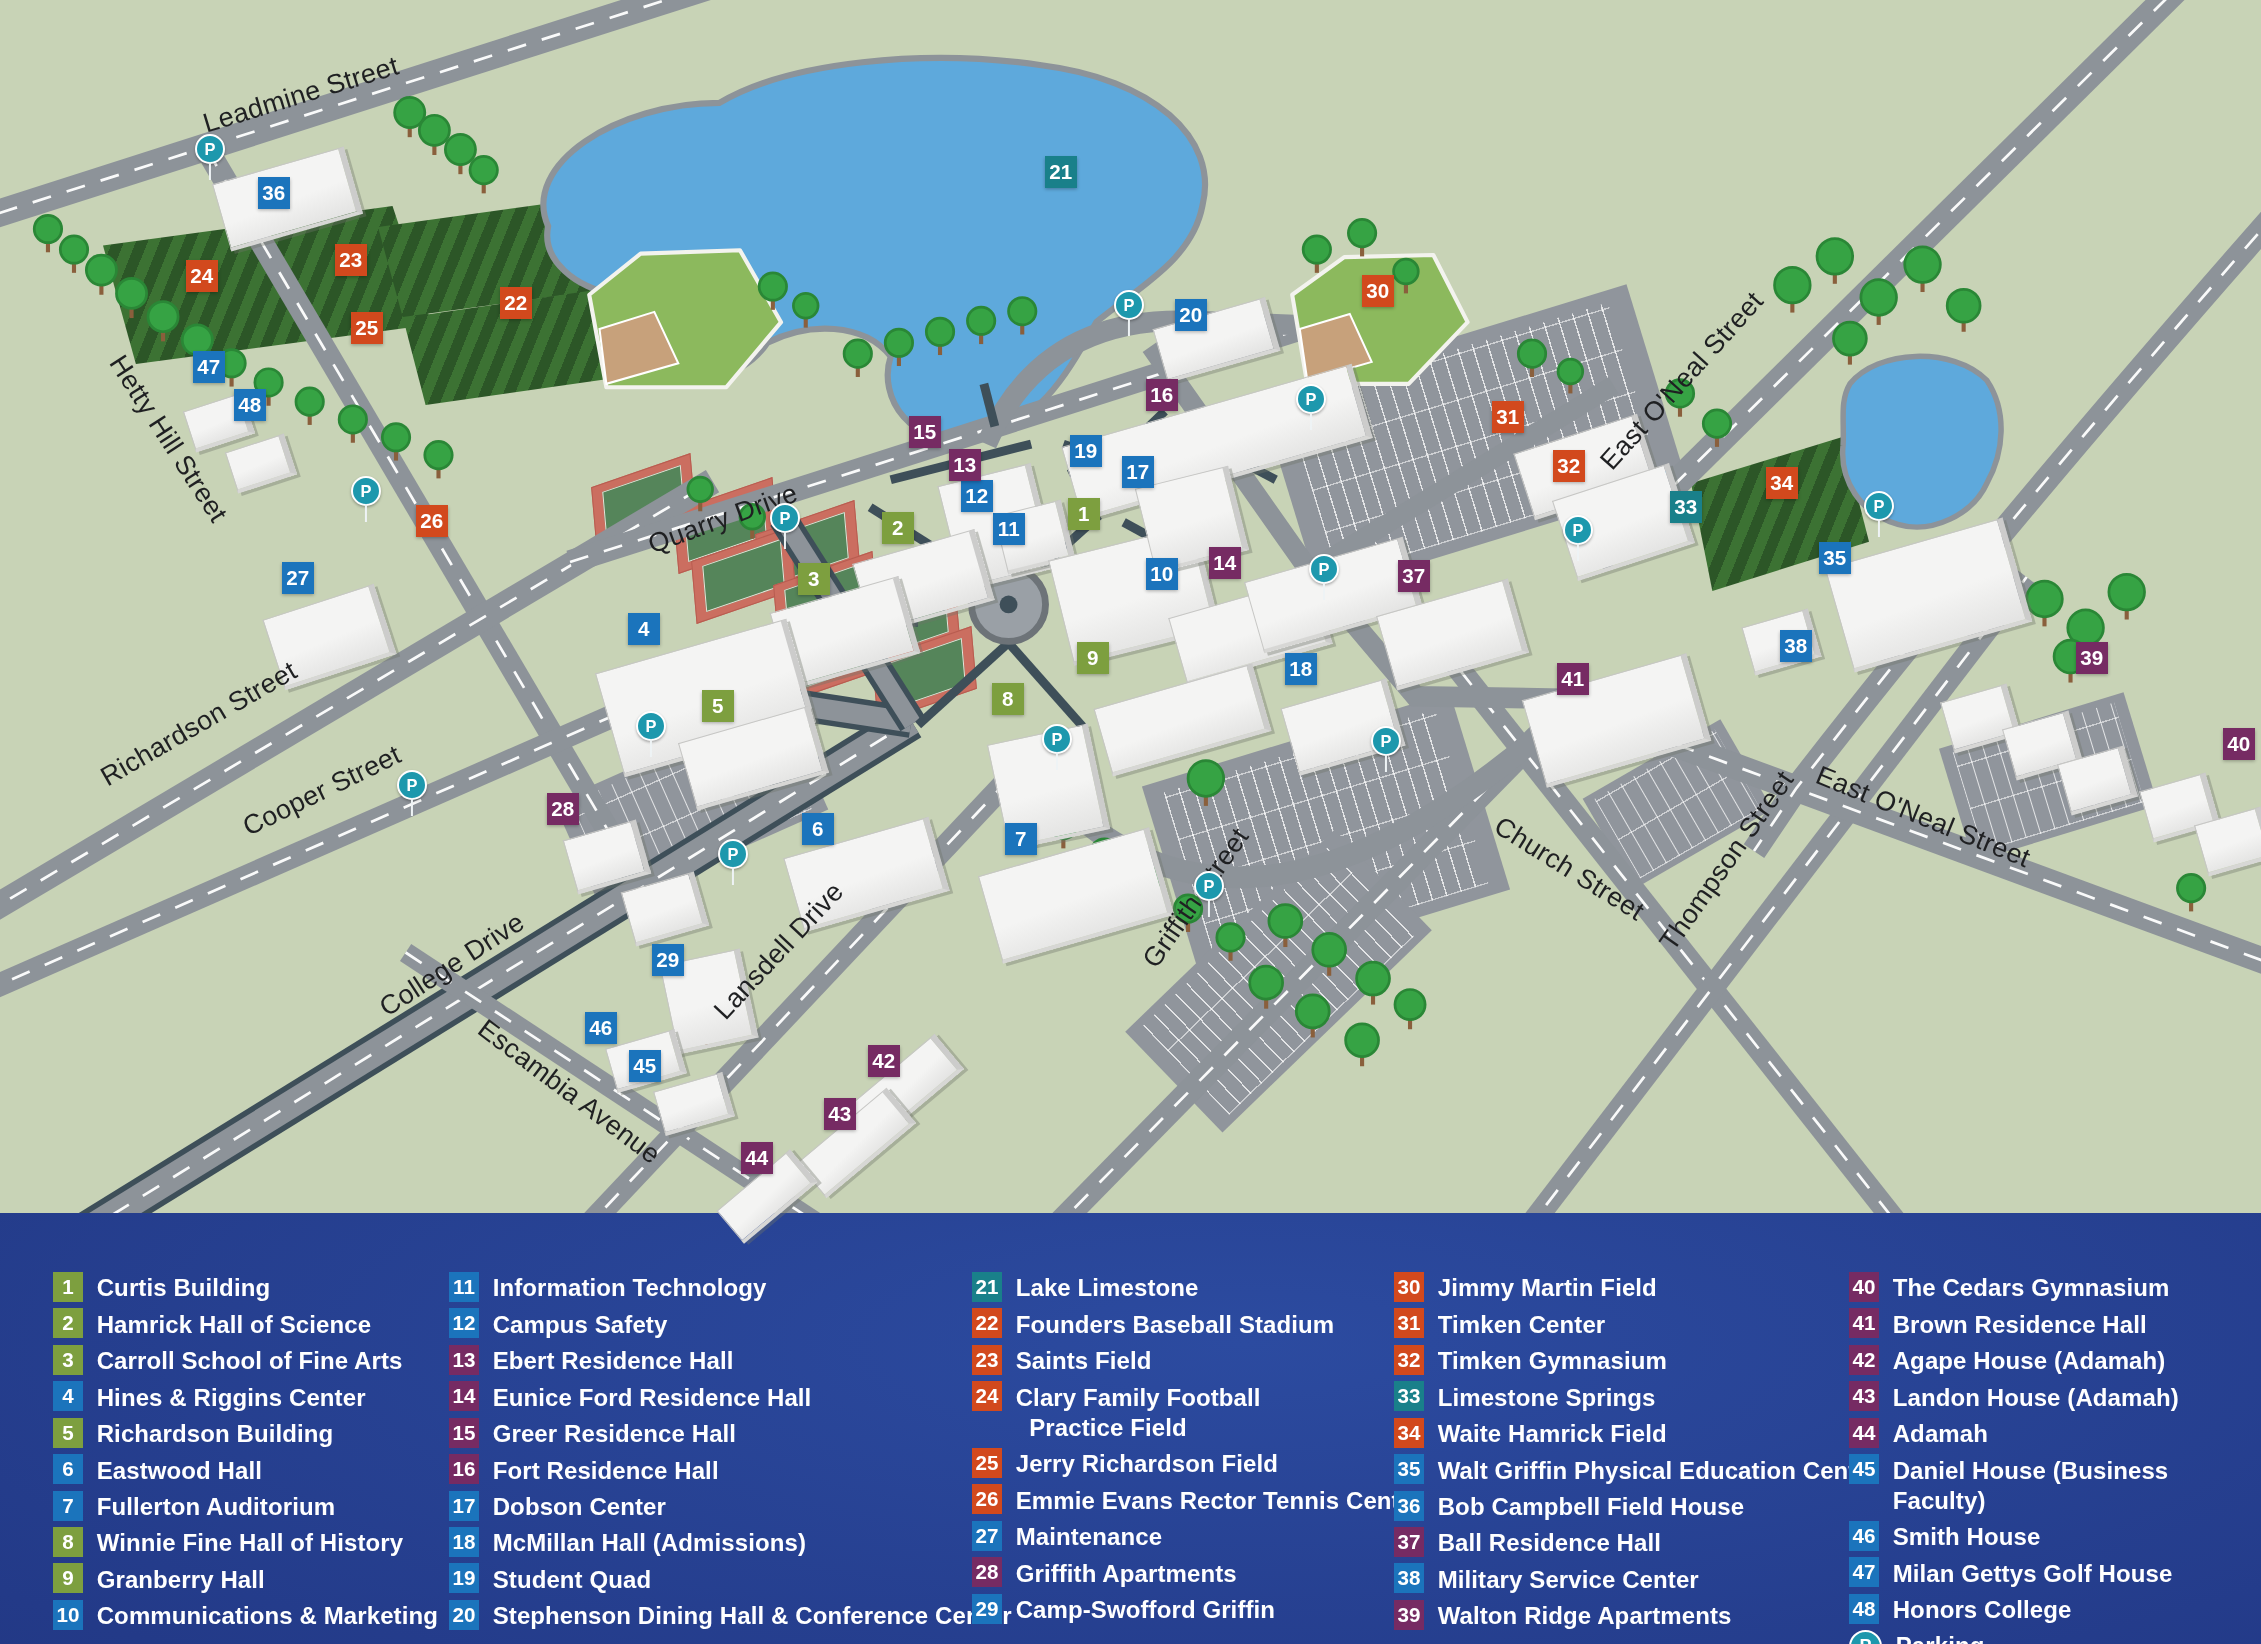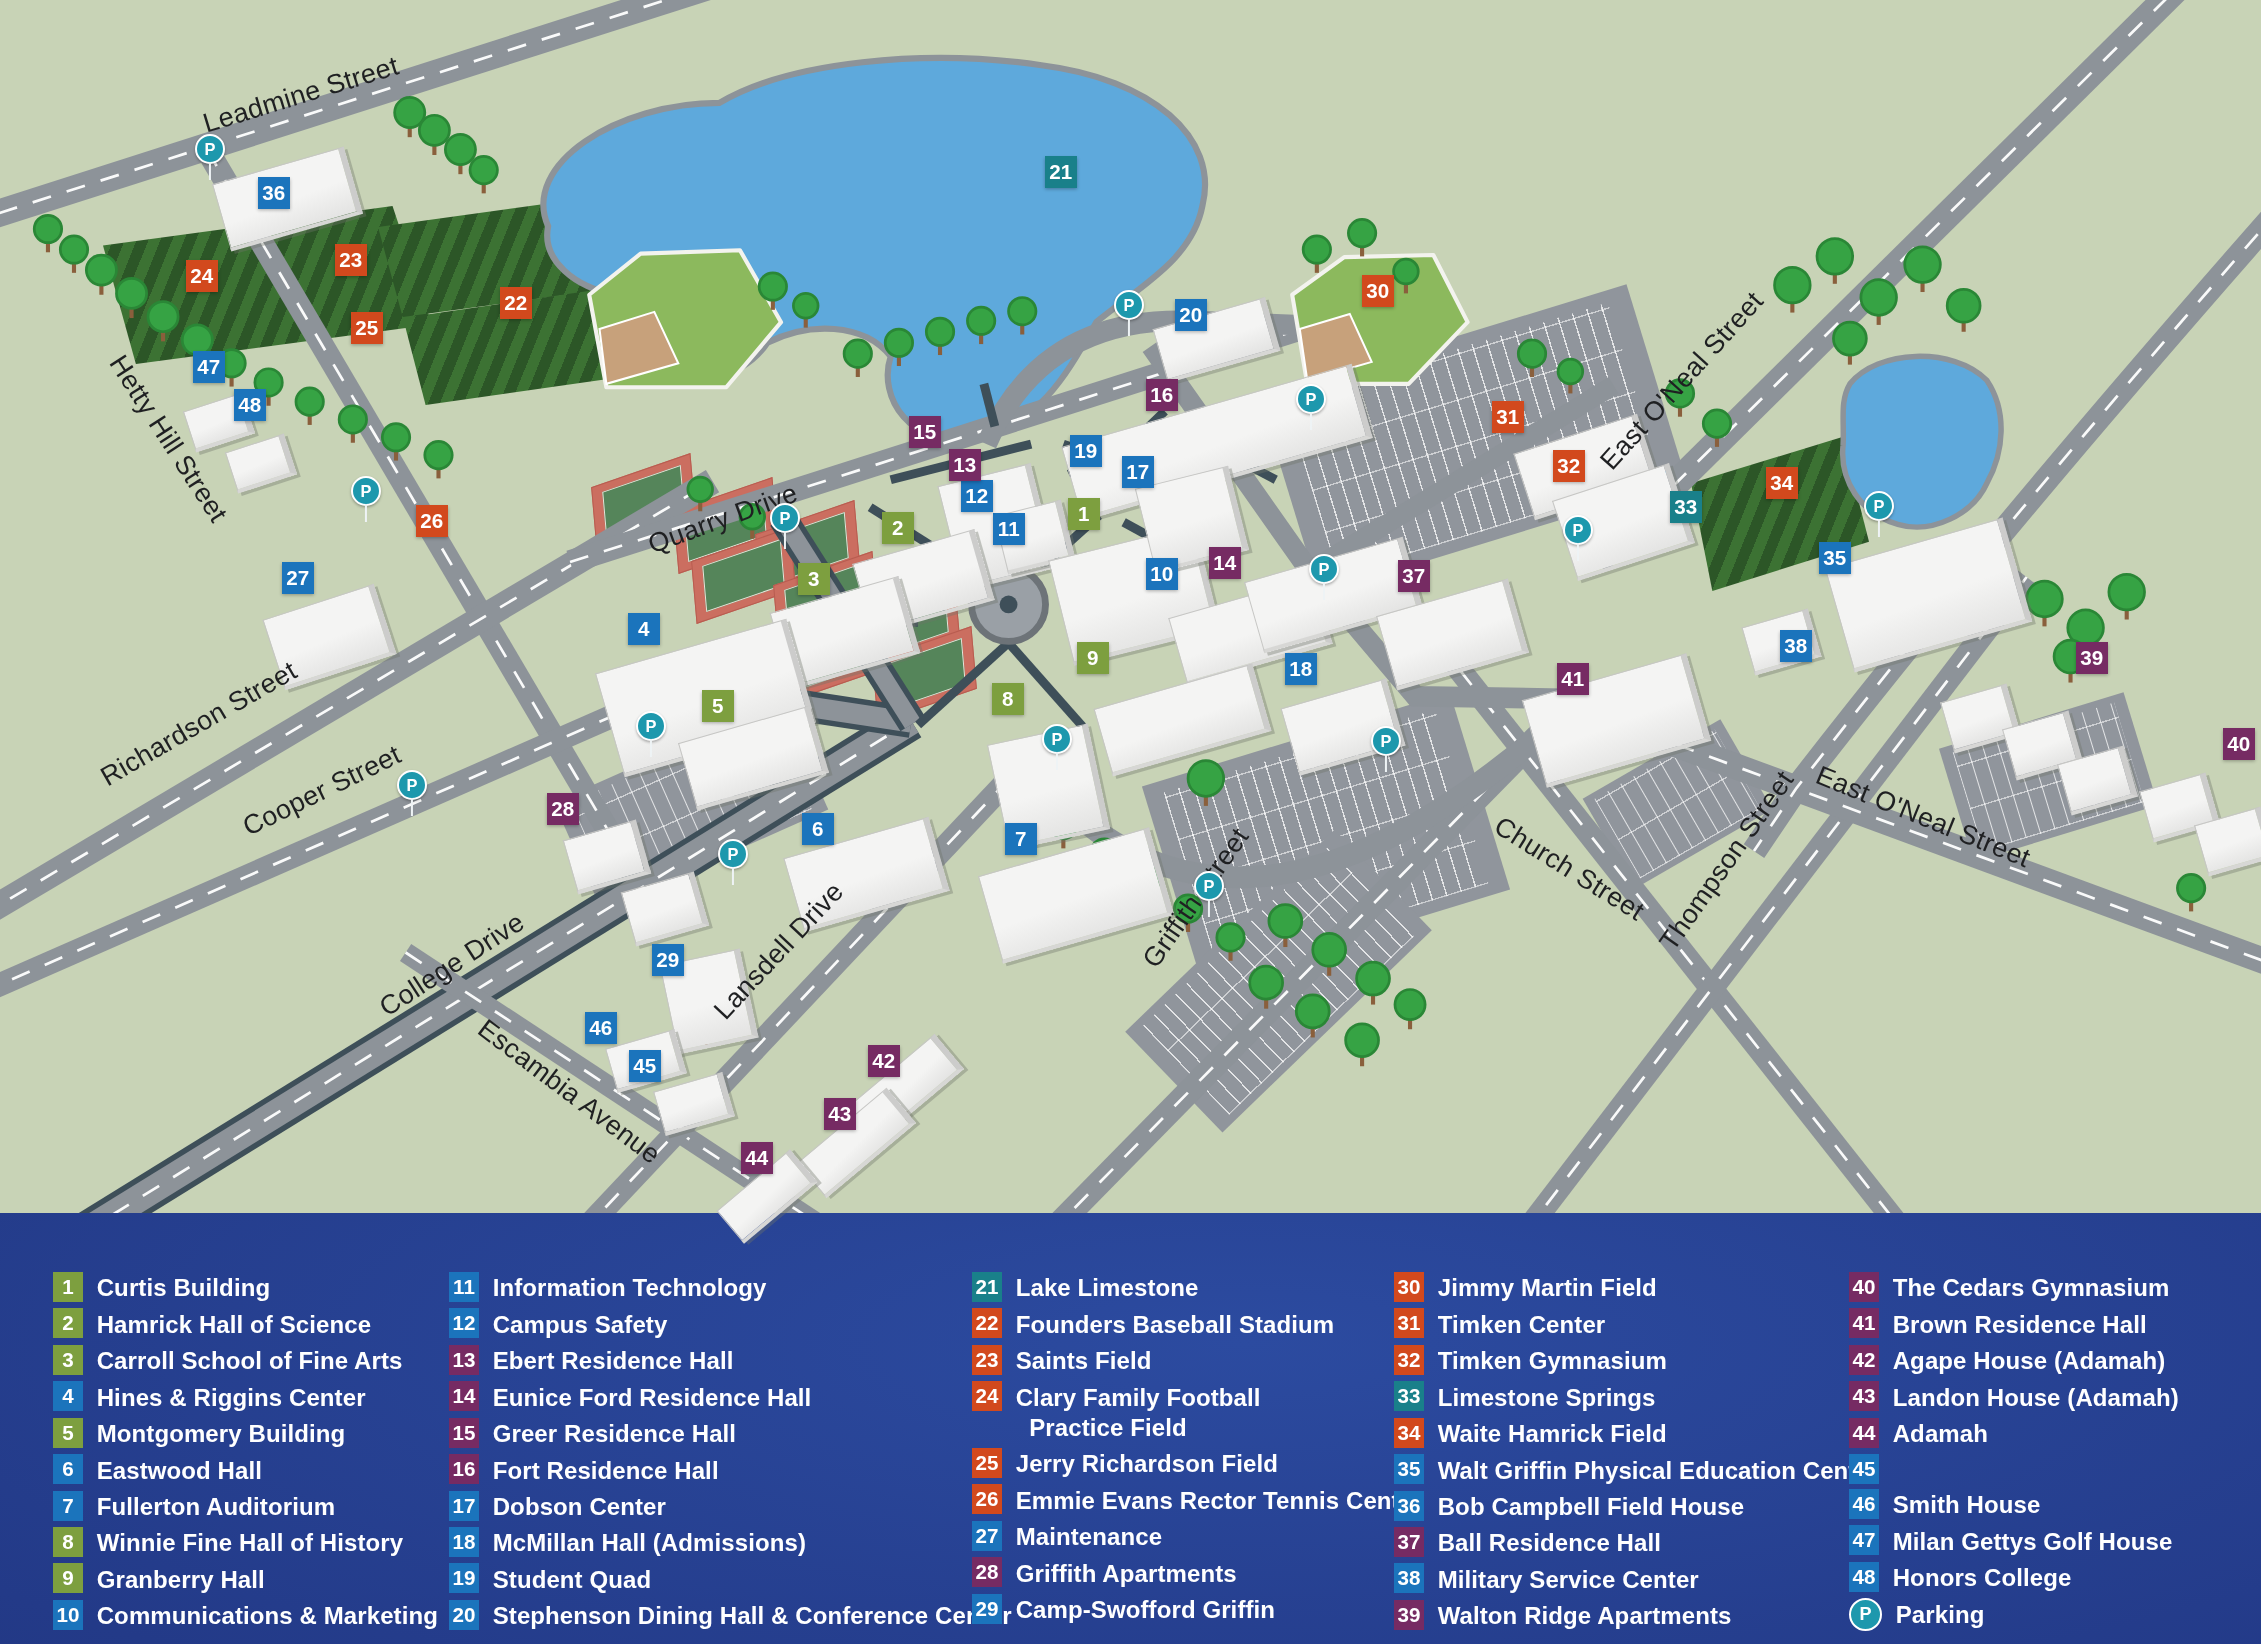--- a/index.html
+++ b/index.html
@@ -413,21 +413,21 @@
         <div class="leg-row">
           <div class="chip" style="background: rgb(125, 159, 63);">3</div>
           <div class="leg-label">Carroll School of Fine Arts</div>
         </div>
         <div class="leg-row">
           <div class="chip" style="background: rgb(27, 116, 188);">4</div>
           <div class="leg-label">Hines &amp; Riggins Center</div>
         </div>
         <div class="leg-row">
           <div class="chip" style="background: rgb(125, 159, 63);">5</div>
-          <div class="leg-label">Montgomery Building</div>
+          <div class="leg-label">Richardson Building</div>
         </div>
         <div class="leg-row">
           <div class="chip" style="background: rgb(27, 116, 188);">6</div>
           <div class="leg-label">Eastwood Hall</div>
         </div>
         <div class="leg-row">
           <div class="chip" style="background: rgb(27, 116, 188);">7</div>
           <div class="leg-label">Fullerton Auditorium</div>
         </div>
         <div class="leg-row">
@@ -582,20 +582,21 @@
         <div class="leg-row">
           <div class="chip" style="background: rgb(118, 43, 99);">43</div>
           <div class="leg-label">Landon House (Adamah)</div>
         </div>
         <div class="leg-row">
           <div class="chip" style="background: rgb(118, 43, 99);">44</div>
           <div class="leg-label">Adamah</div>
         </div>
         <div class="leg-row">
           <div class="chip" style="background: rgb(27, 116, 188);">45</div>
+          <div class="leg-label">Daniel House (Business Faculty)</div>
         </div>
         <div class="leg-row">
           <div class="chip" style="background: rgb(27, 116, 188);">46</div>
           <div class="leg-label">Smith House</div>
         </div>
         <div class="leg-row">
           <div class="chip" style="background: rgb(27, 116, 188);">47</div>
           <div class="leg-label">Milan Gettys Golf House</div>
         </div>
         <div class="leg-row">

